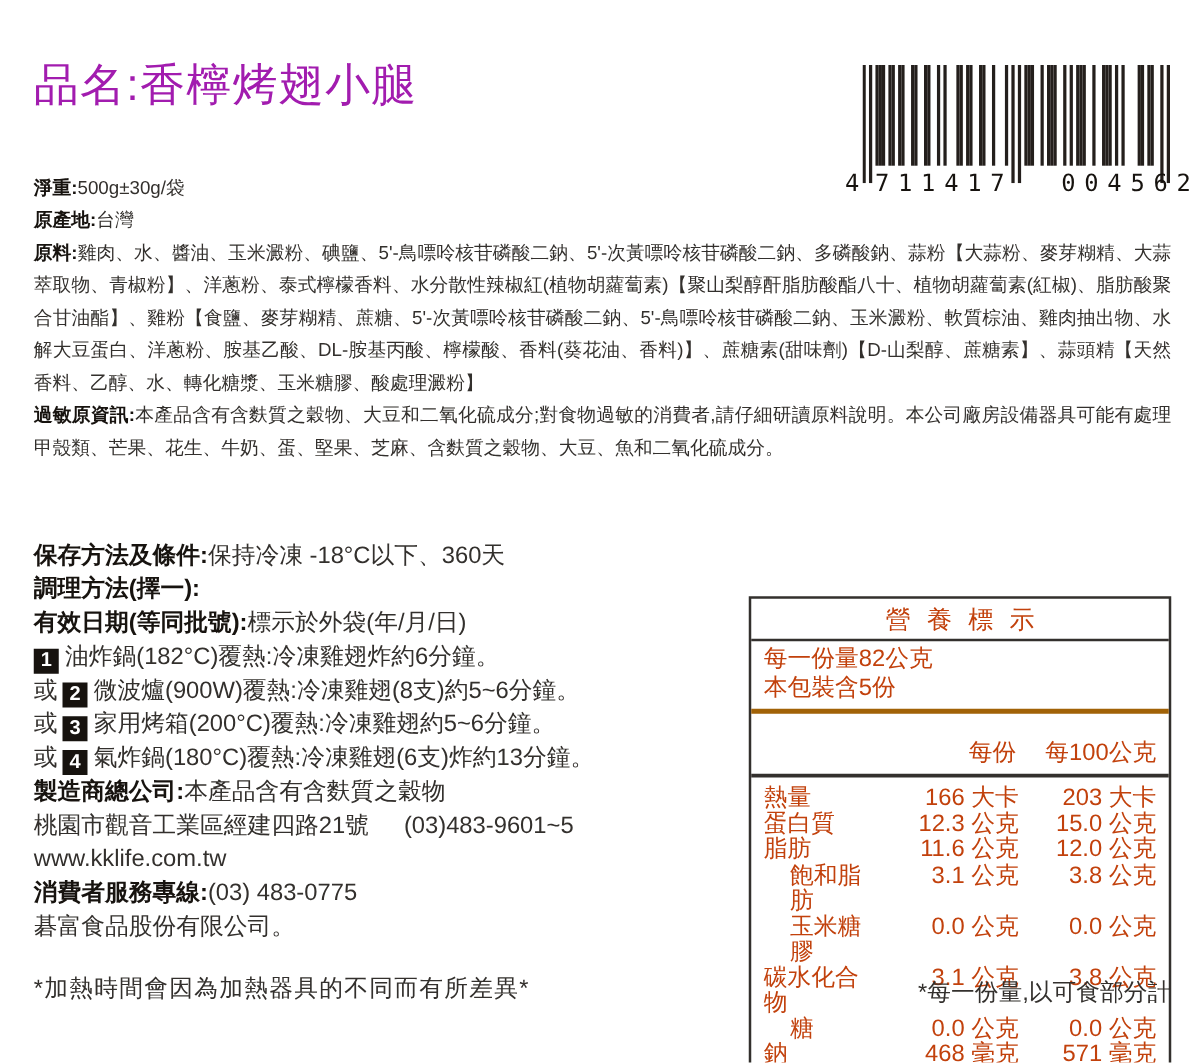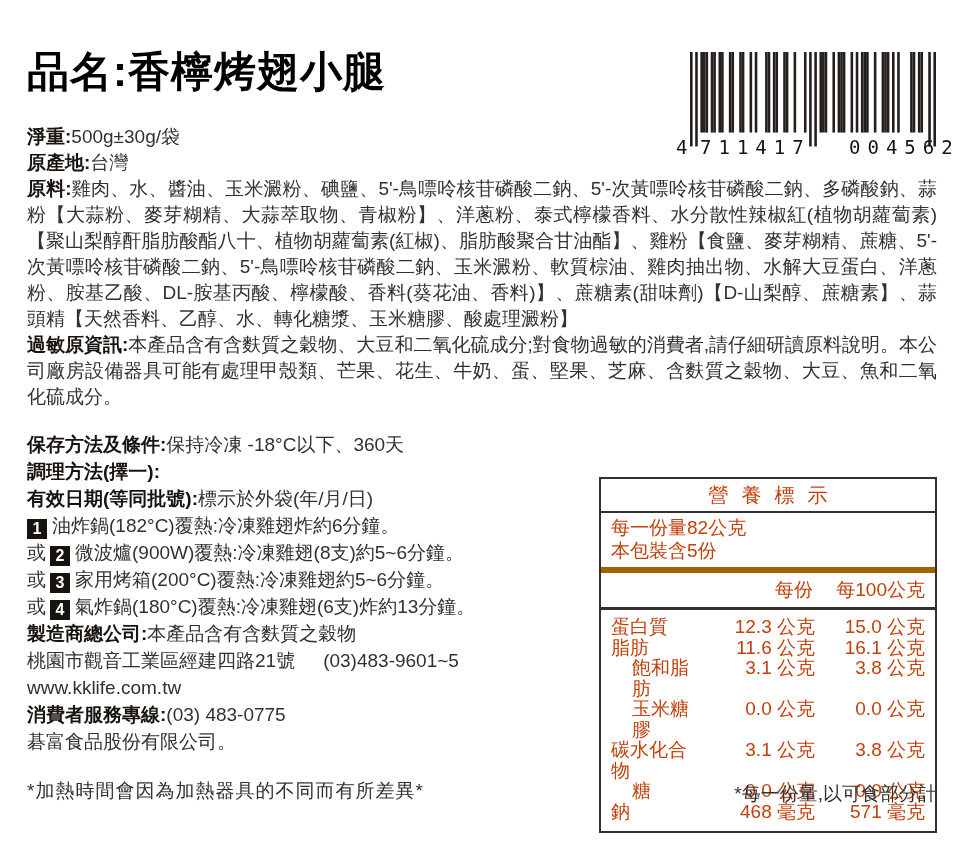--- a/index.html
+++ b/index.html
@@ -7,38 +7,38 @@
     width:960px;height:850px;background:#ffffff;position:relative;overflow:hidden;
     font-family:"Liberation Sans","DejaVu Sans",sans-serif;
     color:#33302d;
     -webkit-font-smoothing:antialiased;
   }
   b,strong,.lab{color:#17130f;font-weight:bold;}
 
   
   .title{
     position:absolute;left:27px;top:44px;
-    font-size:42px;font-weight:bold;color:#000000;letter-spacing:1px;white-space:nowrap;
+    font-size:36px;font-weight:normal;color:#a21caf;letter-spacing:1px;white-space:nowrap;
   }
 
   
   .barcode{position:absolute;left:676px;top:52px;width:264px;height:112px;}
   .barcode svg{position:absolute;left:14px;top:0;width:246px;height:100px;display:block;}
   .barcode .digits span{
     position:absolute;font-family:"DejaVu Sans Mono","Liberation Mono",monospace;
     font-size:19px;color:#17130f;top:84px;white-space:nowrap;
   }
   .bc-prefix{left:0;}
   .bc-g1{left:24px;letter-spacing:7px;}
   .bc-g2{left:142px;letter-spacing:7px;margin-left:31px;}
 
   
   .info-top{
-    position:absolute;left:27px;top:124px;width:910px;
-    font-size:19px;line-height:26px;text-align:justify;
+    position:absolute;left:27px;top:138px;width:910px;
+    font-size:15px;line-height:26px;text-align:justify;
   }
   .info-top p{margin:0;}
 
   
   .left-col{
     position:absolute;left:27px;top:431px;width:572px;
     font-size:19px;line-height:27px;
   }
   .left-col .row{height:27px;white-space:nowrap;}
   .badge{
@@ -53,28 +53,28 @@
   
   .nutrition{
     position:absolute;left:599px;top:477px;width:338px;box-sizing:border-box;
     border:2px solid #33302d;font-size:19px;color:#c2410c;
   }
   .nut-title{
     text-align:center;letter-spacing:13px;text-indent:13px;
     padding:3px 0 2px;border-bottom:2px solid #33302d;font-size:20px;
   }
   .nut-serving{
-    padding:3px 10px 5px;border-bottom:6px solid #a16207;line-height:23px;
+    padding:3px 10px 5px;border-bottom:4px solid #a16207;line-height:23px;
   }
   .nut-serving div{white-space:nowrap;}
   .nut-cols{
     display:grid;grid-template-columns:1fr 118px 112px;
     padding:4px 10px 4px;border-bottom:3px solid #33302d;
   }
-  .nut-cols span{text-align:right;white-space:nowrap;}
+  .nut-cols span{text-align:right;white-space:nowrap;margin-top:14px;}
   .nut-rows{padding:7px 10px 9px;}
   .nut-row{
     display:grid;grid-template-columns:1fr 118px 110px;line-height:20.5px;
   }
   .nut-row .val{text-align:right;white-space:nowrap;}
   .nut-row.indent .nlab{padding-left:21px;}
 
   
   .foot-left{position:absolute;left:27px;top:778px;font-size:19px;letter-spacing:1px;white-space:nowrap;}
   .foot-right{position:absolute;right:23px;top:781px;font-size:19px;white-space:nowrap;}
@@ -183,28 +183,33 @@
       <div>每一份量82公克</div>
       <div>本包裝含5份</div>
     </div>
     <div class="nut-cols">
       <span></span>
       <span>每份</span>
       <span>每100公克</span>
     </div>
     <div class="nut-rows">
       <div class="nut-row">
+          <span class="nlab">熱量</span>
+          <span class="val">166 大卡</span>
+          <span class="val">203 大卡</span>
+        </div>
+      <div class="nut-row">
           <span class="nlab">蛋白質</span>
           <span class="val">12.3 公克</span>
           <span class="val">15.0 公克</span>
         </div>
       <div class="nut-row">
           <span class="nlab">脂肪</span>
           <span class="val">11.6 公克</span>
-          <span class="val">16.1 公克</span>
+          <span class="val">12.0 公克</span>
         </div>
       <div class="nut-row indent">
           <span class="nlab">飽和脂肪</span>
           <span class="val">3.1 公克</span>
           <span class="val">3.8 公克</span>
         </div>
       <div class="nut-row indent">
           <span class="nlab">玉米糖膠</span>
           <span class="val">0.0 公克</span>
           <span class="val">0.0 公克</span>

